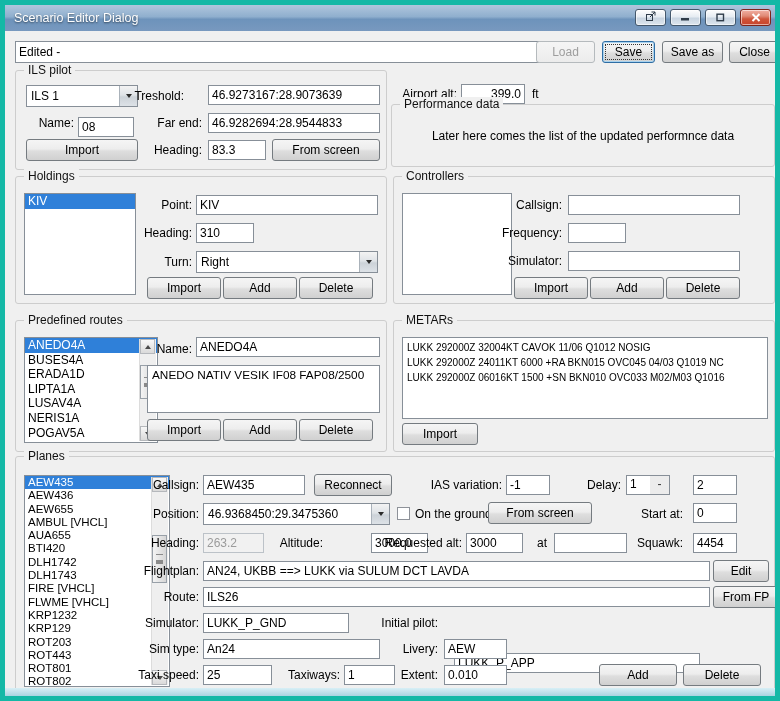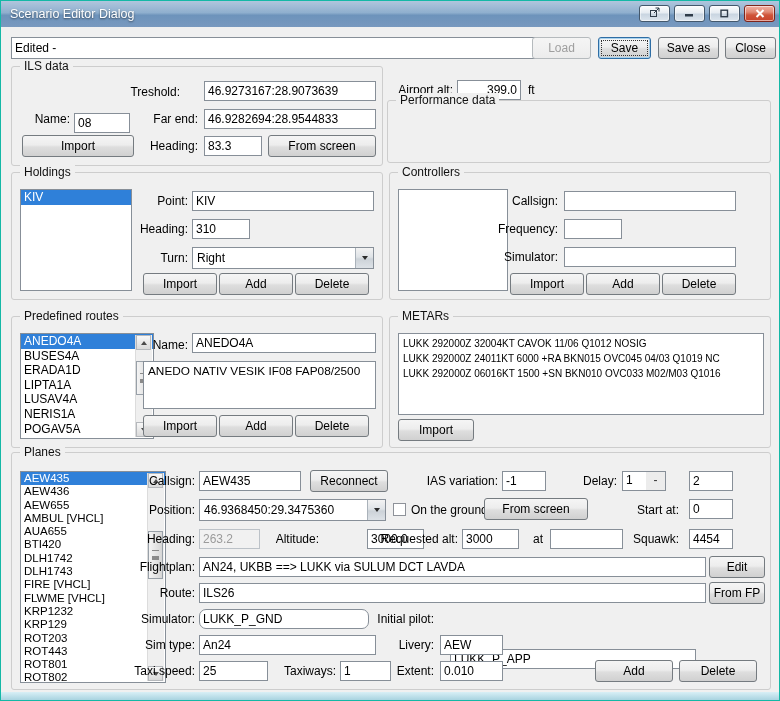--- a/index.html
+++ b/index.html
@@ -1,16 +1,16 @@
 <!DOCTYPE html>
 <html><head>
 <meta charset="utf-8">
 <style>
   html,body{margin:0;padding:0;background:#555;}
-  .win{position:relative;width:780px;height:701px;box-sizing:border-box;border:1px solid #14b8a6;
+  .win{position:relative;width:780px;height:701px;box-sizing:border-box;border:5px solid #14b8a6;
        background:#b91c1c;font-family:"Liberation Sans",sans-serif;overflow:hidden;}
   .titlebar{position:absolute;left:0;top:0;right:0;height:26px;
        background:linear-gradient(#b0c6dd, #8fafce 45%, #6d93bb 55%, #7899bf);
        display:flex;align-items:center;padding-left:9px;color:#fff;font-size:12.5px;
        text-shadow:0 1px 2px rgba(0,0,0,.55);box-sizing:border-box;}
   .winbtns{position:absolute;top:4px;right:4px;display:flex;gap:4px;}
   .wb{width:31px;height:17px;border:1px solid #44586c;border-radius:3px;cursor:default;
       background:linear-gradient(#fdfdfd,#e6ecf2 45%,#c9d5e1 55%,#dde6ee);
       display:flex;align-items:center;justify-content:center;box-shadow:inset 0 0 0 1px rgba(255,255,255,.55);padding:0;}
   .wb.close{background:linear-gradient(#f2b0a4,#e08a76 40%,#cf543a 60%,#c8432c);border-color:#7e241a;}
@@ -89,39 +89,46 @@
 
   <div class="content">
 
     <input class="fld" style="left: 10px; top: 10px; width: 568px; height: 22px;" value="Edited -">
     <button class="btn dis" style="left:531px;top:10px;width:59px">Load</button>
     <button class="btn focus" style="left:597px;top:10px;width:53px">Save</button>
     <button class="btn" style="left:657px;top:10px;width:61px">Save as</button>
     <button class="btn" style="left:724px;top:10px;width:51px">Close</button>
 
     <div class="grp" style="left:10px;top:39px;width:372px;height:100px">
-      <span class="legend">ILS data</span>
+      <span class="legend">ILS pilot</span>
+      <div class="combo" style="left:10px;top:14px;width:112px">
+        <span class="combo-val">ILS 1</span>
+        <span class="combo-btn">
+            <span class="tri-dn"></span>
+          </span>
+      </div>
       <span class="lbl r" style="left:68px;top:15px;width:100px">Treshold:</span>
       <input class="fld" style="left: 192px; top: 14px; width: 172px;" value="46.9273167:28.9073639">
       <span class="lbl r" style="left:10px;top:42px;width:48px">Name:</span>
       <input class="fld" style="left: 62px; top: 46px; width: 56px;" value="08">
       <span class="lbl r" style="left:86px;top:42px;width:100px">Far end:</span>
       <input class="fld" style="left: 192px; top: 42px; width: 172px;" value="46.9282694:28.9544833">
       <button class="btn" style="left:10px;top:68px;width:112px">Import</button>
       <span class="lbl r" style="left:86px;top:69px;width:100px">Heading:</span>
       <input class="fld" style="left: 192px; top: 69px; width: 58px;" value="83.3">
       <button class="btn" style="left:256px;top:68px;width:108px">From screen</button>
     </div>
 
     <span class="lbl r" style="left:386px;top:53px;width:66px">Airport alt:</span>
     <input class="fld ta-r" style="left: 456px; top: 53px; width: 64px;" value="399.0">
     <span class="lbl" style="left:527px;top:53px">ft</span>
 
     <div class="grp" style="left:386px;top:73px;width:384px;height:63px">
       <span class="legend">Performance data</span>
+      <div class="perftext">Later here comes the list of the updated performnce data</div>
     </div>
 
     <div class="grp" style="left:10px;top:145px;width:372px;height:128px">
       <span class="legend">Holdings</span>
       <div class="lb rows14" style="left:8px;top:16px;width:112px;height:102px">
           <div class="lb-item sel">KIV</div>
         </div>
       <span class="lbl r" style="left:96px;top:18px;width:80px">Point:</span>
       <input class="fld" style="left: 180px; top: 18px; width: 182px;" value="KIV">
       <span class="lbl r" style="left:96px;top:46px;width:80px">Heading:</span>
@@ -262,24 +269,24 @@
       <input class="fld" style="left: 538px; top: 76px; width: 73px;" value="">
       <span class="lbl r" style="left:589px;top:76px;width:78px">Squawk:</span>
       <input class="fld" style="left: 677px; top: 76px; width: 44px;" value="4454">
 
       <span class="lbl r" style="left:93px;top:104px;width:90px">Flightplan:</span>
       <input class="fld" style="left: 187px; top: 104px; width: 507px;" value="AN24, UKBB ==&gt; LUKK via SULUM DCT LAVDA">
       <button class="btn" style="left:697px;top:103px;width:56px">Edit</button>
 
       <span class="lbl r" style="left:93px;top:130px;width:90px">Route:</span>
       <input class="fld" style="left: 187px; top: 130px; width: 507px;" value="ILS26">
-      <button class="btn" style="left:697px;top:129px;width:56px">From FP</button>
+      <button class="btn" style="left:697px;top:129px;width:66px">From FP</button>
 
       <span class="lbl r" style="left:93px;top:156px;width:90px">Simulator:</span>
-      <input class="fld" style="left: 187px; top: 156px; width: 170px; border-radius: 7px;" value="LUKK_P_GND">
+      <input class="fld" style="left: 187px; top: 156px; width: 146px;" value="LUKK_P_GND">
       <span class="lbl r" style="left:334px;top:156px;width:88px">Initial pilot:</span>
       <input class="fld" style="left: 438px; top: 156px; width: 246px; margin-top: 40px;" value="LUKK_P_APP">
 
       <span class="lbl r" style="left:93px;top:182px;width:90px">Sim type:</span>
       <input class="fld" style="left: 187px; top: 182px; width: 177px;" value="An24">
       <span class="lbl r" style="left:334px;top:182px;width:88px">Livery:</span>
       <input class="fld" style="left: 428px; top: 182px; width: 63px;" value="AEW">
 
       <span class="lbl r" style="left:93px;top:208px;width:90px">Taxi speed:</span>
       <input class="fld" style="left: 187px; top: 208px; width: 69px;" value="25">

